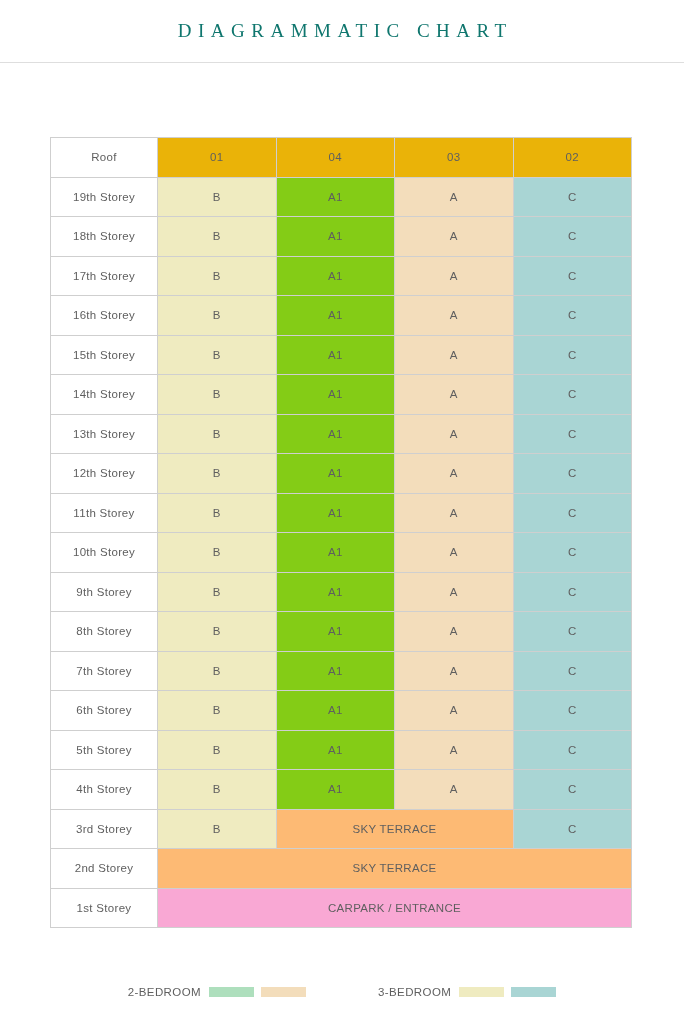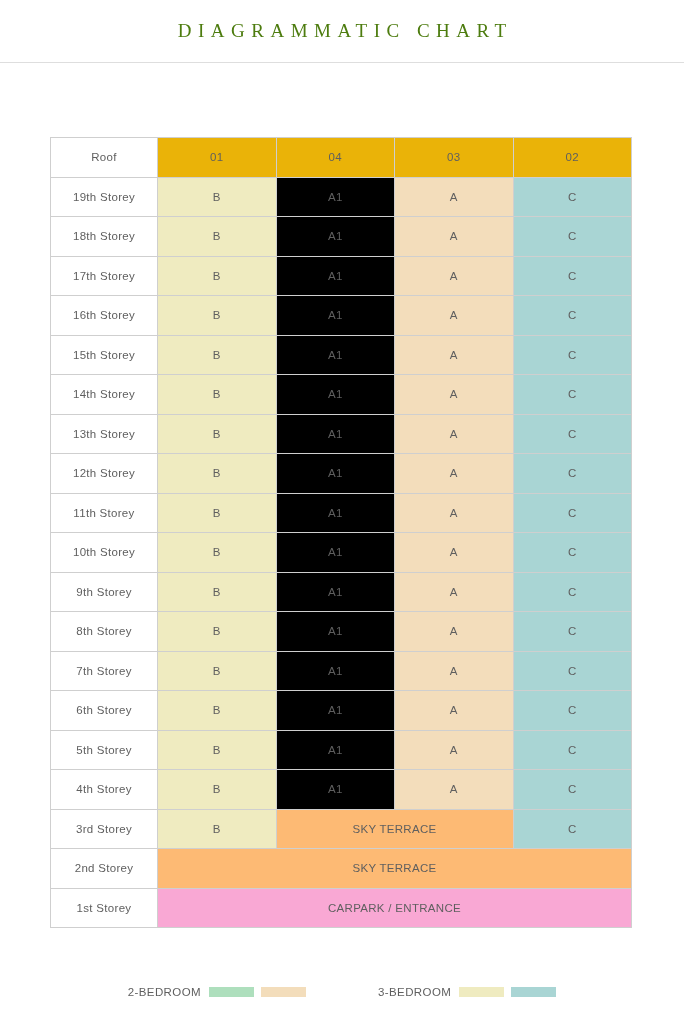--- a/index.html
+++ b/index.html
@@ -21,21 +21,21 @@
     height: 62px;
     display: flex;
     align-items: center;
     justify-content: center;
     box-sizing: border-box;
   }
   .page-title {
     font-family: "Liberation Serif", serif;
     font-size: 19px;
     letter-spacing: 6.5px;
-    color: #4d7c0f;
+    color: #0f766e;
     text-indent: 6.5px;
     white-space: nowrap;
   }
   .header-rule {
     width: 100%;
     height: 1px;
     background: #dedede;
   }
 
   
@@ -66,21 +66,21 @@
     text-align: left;
     padding-left: 22px;
     background: #ffffff;
     font-size: 11.5px;
   }
   td.colhead {
     background: #eab308;
     font-size: 11.5px;
     letter-spacing: 0.6px;
   }
-  td.unit-a1 { background: #000000; }
+  td.unit-a1 { background: #84cc16; }
   td.unit-a  { background: #f3ddbb; }
   td.unit-b  { background: #efebc0; }
   td.unit-c  { background: #a9d5d4; }
   td.sky     { background: #fdba74; letter-spacing: 0.9px; }
   td.carpark { background: #f9a8d4; letter-spacing: 0.9px; }
 
   
   .legend {
     position: absolute;
     left: 0;

